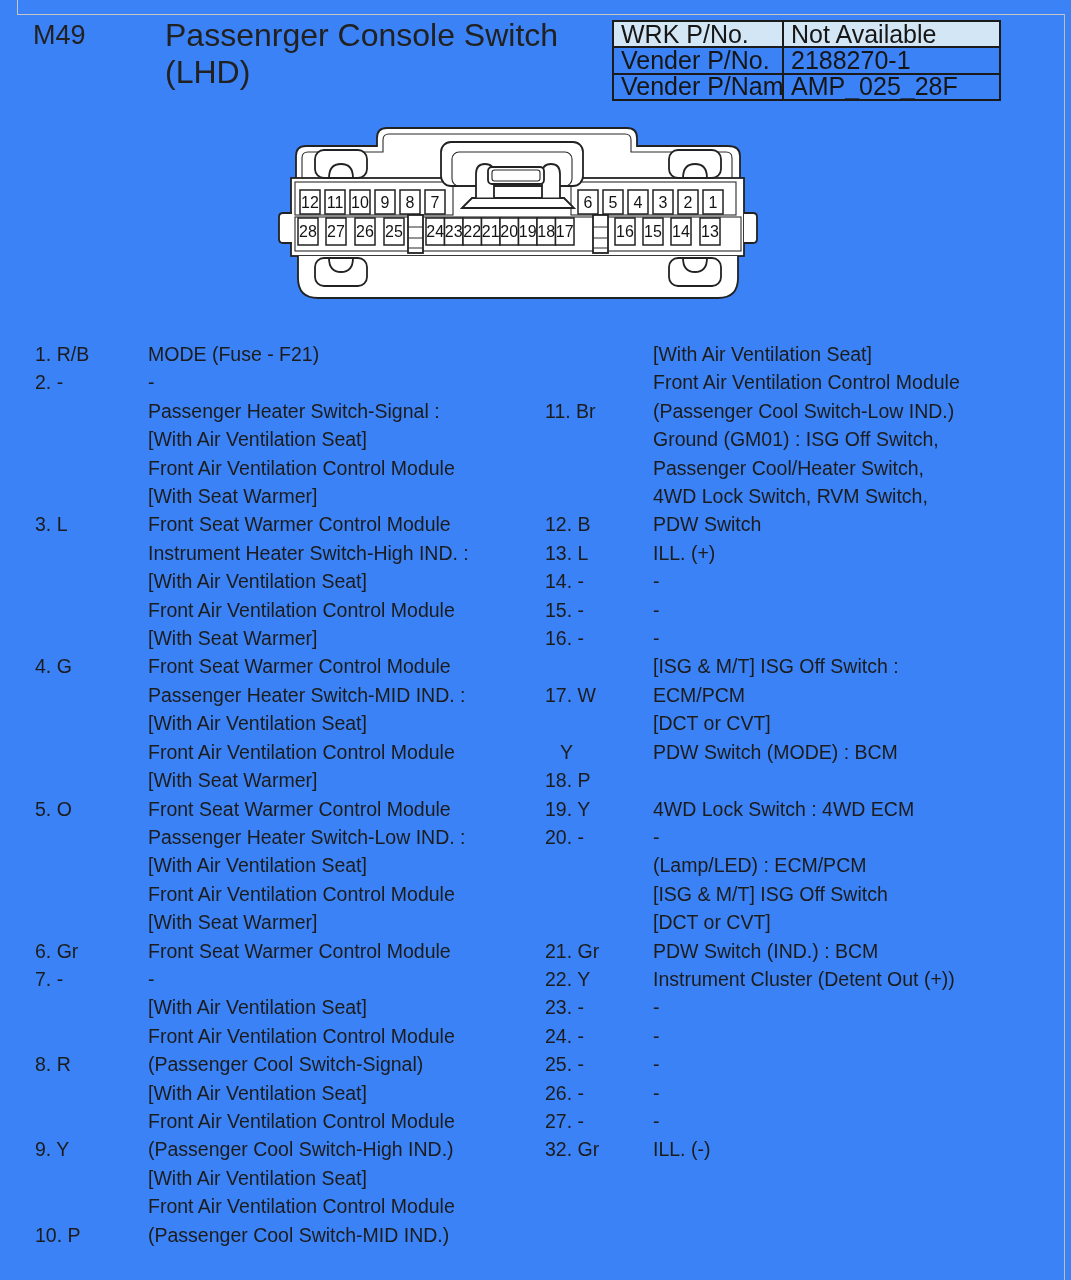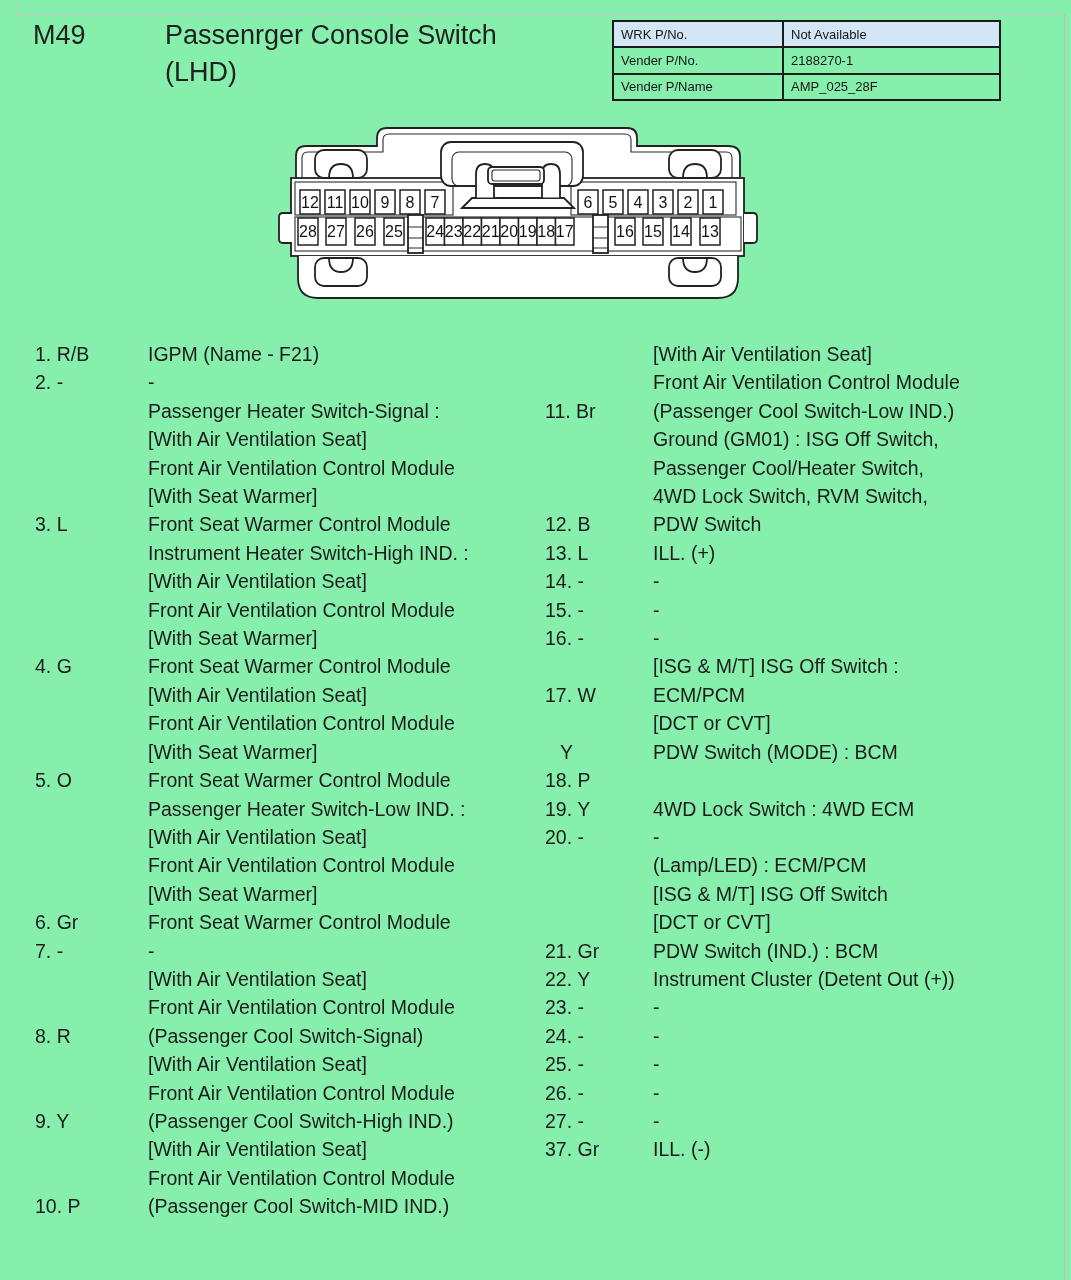--- a/index.html
+++ b/index.html
@@ -1,27 +1,27 @@
 <!DOCTYPE html>
 <html><head>
 <meta charset="utf-8">
 <style>
   html,body{margin:0;padding:0;background:#fff;}
-  .page{position:relative;width:1071px;height:1280px;background:#86efac;overflow:hidden;
+  .page{position:relative;width:1071px;height:1280px;background:#3b82f6;overflow:hidden;
         font-family:"Liberation Sans",sans-serif;color:#1e1e1e;}
   
   .frame-h{position:absolute;left:17px;top:14px;width:1047px;height:1px;background:#c6c6c6;}
   .frame-vl{position:absolute;left:17px;top:0;width:1px;height:14px;background:#c6c6c6;}
   .frame-vr{position:absolute;left:1064px;top:14px;width:1px;height:1266px;background:#bdbdbd;}
   
   .connector-id{position:absolute;left:33px;top:17px;font-size:27px;line-height:36px;color:#212121;}
-  .page-title{position:absolute;left:165px;top:17px;font-size:27px;line-height:37px;color:#212121;width:440px;}
+  .page-title{position:absolute;left:165px;top:17px;font-size:32px;line-height:37px;color:#212121;width:440px;}
   
   table.info{position:absolute;left:612px;top:20px;border-collapse:collapse;table-layout:fixed;width:389px;}
-  table.info td{border:2px solid #1b1b1b;font-size:13px;padding:0 7px;height:24.3px;line-height:23px;
+  table.info td{border:2px solid #1b1b1b;font-size:25px;padding:0 7px;height:24.3px;line-height:23px;
                 white-space:nowrap;overflow:hidden;color:#161616;}
   table.info td.lab{width:154px;}
   
   svg.connector{position:absolute;left:278px;top:120px;}
   .s{stroke:#222;stroke-width:1.8;}
   .t{stroke:#2a2a2a;stroke-width:1.1;}
   .pb{stroke:#222;stroke-width:1.5;}
   .pt{font-size:16px;fill:#141414;font-family:"Liberation Sans",sans-serif;}
   
   .pin-col{position:absolute;top:340px;font-size:19.5px;line-height:28.4px;color:#1c1c1c;}
@@ -216,21 +216,21 @@
           <rect x="422" y="98" width="20" height="27" fill="#fff" class="pb"></rect>
           <text x="432" y="117" text-anchor="middle" class="pt">13</text>
         </g>
       </g>
   </svg>
 
   <div class="pin-col left" id="col-left">
       <div class="pin-row">
         <span class="lbl">1. R/B</span>
         <span class="desc">
-          <div>IGPM (Name - F21)</div>
+          <div>MODE (Fuse - F21)</div>
         </span>
       </div>
       <div class="pin-row">
         <span class="lbl">2. -</span>
         <span class="desc">
           <div>-</div>
         </span>
       </div>
       <div class="pin-row">
         <span class="lbl">3. L</span>
@@ -248,20 +248,21 @@
           <div>Instrument Heater Switch-High IND. :</div>
           <div>[With Air Ventilation Seat]</div>
           <div>Front Air Ventilation Control Module</div>
           <div>[With Seat Warmer]</div>
           <div>Front Seat Warmer Control Module</div>
         </span>
       </div>
       <div class="pin-row">
         <span class="lbl">5. O</span>
         <span class="desc">
+          <div>Passenger Heater Switch-MID IND. :</div>
           <div>[With Air Ventilation Seat]</div>
           <div>Front Air Ventilation Control Module</div>
           <div>[With Seat Warmer]</div>
           <div>Front Seat Warmer Control Module</div>
         </span>
       </div>
       <div class="pin-row">
         <span class="lbl">6. Gr</span>
         <span class="desc">
           <div>Passenger Heater Switch-Low IND. :</div>
@@ -412,19 +413,19 @@
           <div>-</div>
         </span>
       </div>
       <div class="pin-row">
         <span class="lbl">27. -</span>
         <span class="desc">
           <div>-</div>
         </span>
       </div>
       <div class="pin-row">
-        <span class="lbl">37. Gr</span>
+        <span class="lbl">32. Gr</span>
         <span class="desc">
           <div>ILL. (-)</div>
         </span>
       </div>
     </div>
 </div>
 
 </body></html>

